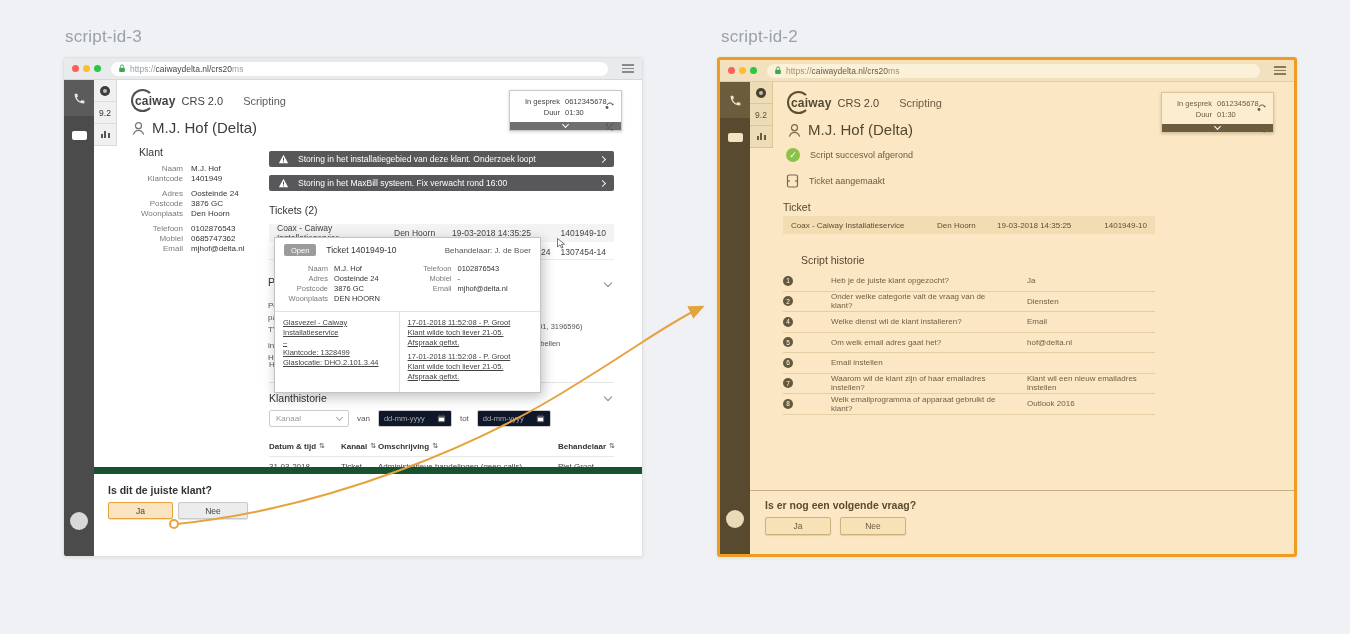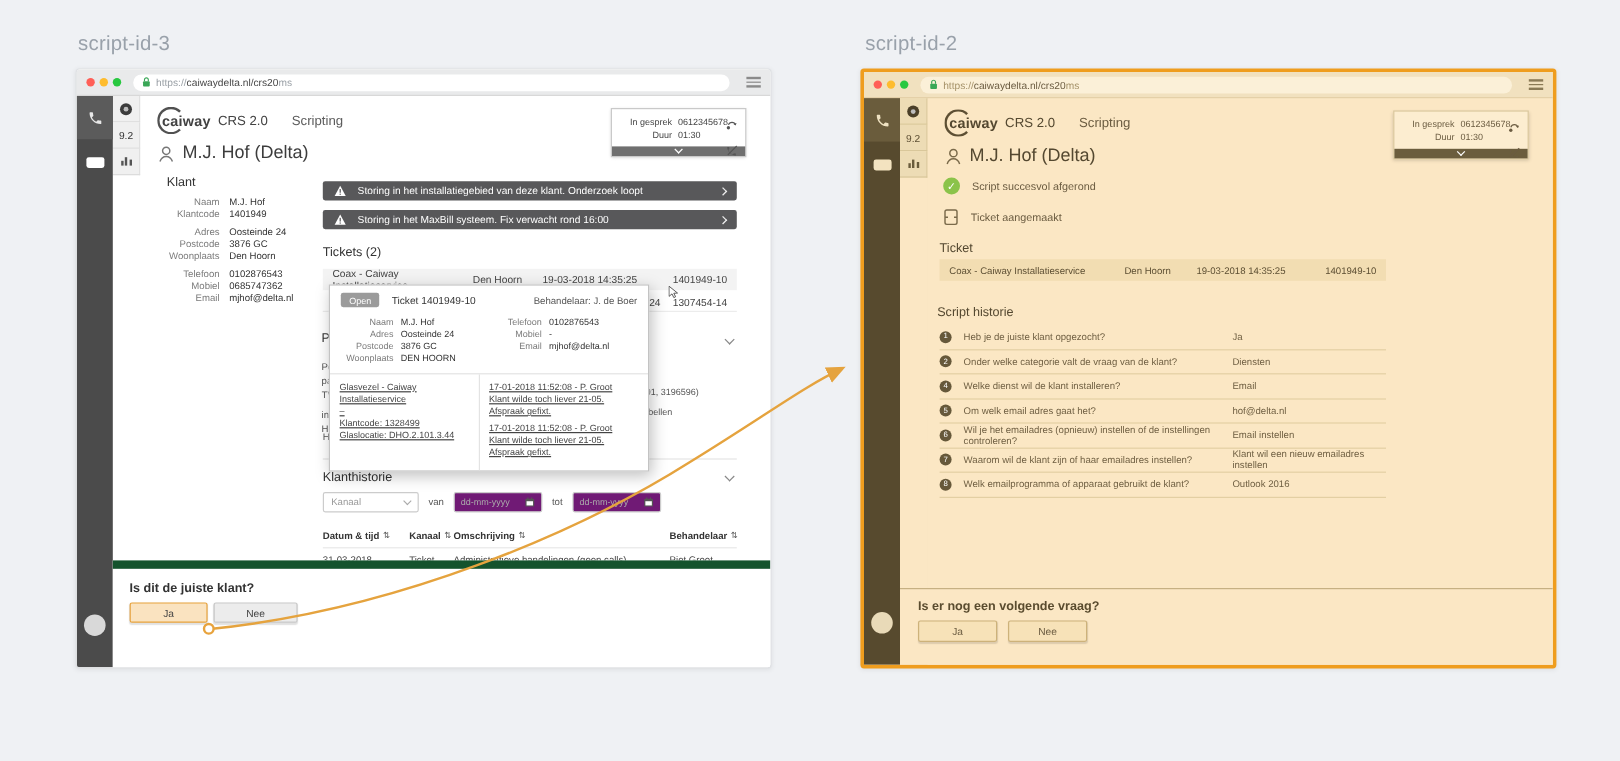--- a/index.html
+++ b/index.html
@@ -117,21 +117,21 @@
   .fragR { position:absolute; left:417px; font-size:7.5px; color:#555; white-space:nowrap; }
   .sec-chev { position:absolute; width:6px; height:6px; border-right:1.3px solid #888; border-bottom:1.3px solid #888; transform:rotate(45deg); }
 
   .huur { position:absolute; left:152px; top:280px; font-size:8px; color:#555; }
   .hr1 { position:absolute; left:152px; top:302px; width:345px; height:1px; background:#e4e4e4; }
   .kh-h { position:absolute; left:152px; top:312px; }
   .filters { position:absolute; left:152px; top:330px; display:flex; align-items:center; }
   .select { width:80px; height:17px; border:1px solid #ccc; border-radius:2px; font-size:8px; color:#999; display:flex; align-items:center; padding:0 6px; justify-content:space-between; background:#fff; }
   .sel-chev { width:5px; height:5px; border-right:1.2px solid #aaa; border-bottom:1.2px solid #aaa; transform:rotate(45deg); margin-top:-2px; }
   .flabel { font-size:8px; color:#555; margin:0 8px; }
-  .dinput { width:74px; height:17px; border:1px solid #ccc; border-radius:2px; font-size:7.5px; color:#ababab; display:flex; align-items:center; justify-content:space-between; padding:0 5px; background:#701a75; }
+  .dinput { width:74px; height:17px; border:1px solid #ccc; border-radius:2px; font-size:7.5px; color:#ababab; display:flex; align-items:center; justify-content:space-between; padding:0 5px; background:#0f172a; }
   .khtable { position:absolute; left:152px; top:358px; width:345px; font-size:8px; }
   .khhead { display:flex; color:#333; font-weight:bold; padding:4px 0 5px; }
   .khhead span { display:inline-flex; gap:3px; }
   .sorticon { font-weight:normal; color:#555; font-size:7px; }
   .khrow { display:flex; border-top:1px solid #e8e8e8; padding:5px 0 6px; color:#444; }
   .c-dat { width:72px; } .c-kan { width:37px; } .c-oms { width:180px; } .c-beh { width:38px; }
   .khrow:last-child { border-bottom:1px solid #e8e8e8; }
 
   .qbar { position:absolute; left:30px; right:0; bottom:0; height:89px; background:#fff; border-top:7px solid #14532d; z-index:6; }
   .q-text { position:absolute; left:14px; top:10px; font-size:10.5px; font-weight:bold; color:#333; }
@@ -143,23 +143,23 @@
   
   .status-row { position:absolute; left:13px; display:flex; align-items:center; font-size:9px; color:#6b5c41; }
   .check-circle { width:14px; height:14px; border-radius:50%; background:#8bc34a; color:#fff; font-size:9px; display:flex; align-items:center; justify-content:center; margin-right:10px; }
   .ticket-ic { margin-right:10px; display:inline-flex; }
   .ticket-h2 { position:absolute; left:10px; top:119px; }
   .trowB { position:absolute; left:10px; top:134px; width:372px; height:18px; background:#f2ddb2; display:flex; align-items:center; font-size:8px; color:#5d4f33; padding:0 8px; }
   .trowB .tname { flex:1; }
   .trowB .tplace { width:60px; }
   .trowB .tdate { width:92px; }
   .trowB .tid { width:58px; text-align:right; }
-  .sh-h { position:absolute; left:8px; top:172px; }
+  .sh-h { position:absolute; left:28px; top:172px; }
   .sh-list { position:absolute; left:10px; top:189px; width:372px; }
-  .sh-item { display:flex; align-items:center; height:20.5px; border-bottom:1px solid #e3cfa3; font-size:8px; color:#6f5f42; }
+  .sh-item { display:flex; align-items:center; height:20.5px; border-bottom:1px solid #e3cfa3; font-size:8px; color:#6f5f42;gap:28px; }
   .sh-num { width:10px; height:10px; border-radius:50%; background:#66583a; color:#fff; font-size:6.5px; display:flex; align-items:center; justify-content:center; margin-right:10px; flex:none; }
   .sh-q { flex:1; }
   .sh-a { width:128px; }
   .qbar2 { position:absolute; left:30px; right:0; bottom:0; height:64px; background:#fbe7c4; border-top:1px solid #c6b083; z-index:6; }
   .qbar2 .q-text { color:#5a4c2f; left:15px; top:8px; }
   .qbar2 .q-btns { left:15px; top:26px; }
   .btn-ja2, .btn-nee2 { width:66px; height:18px; background:#f7e2b8; border:1px solid #cdb27a; color:#6b5c41; }
   .btn-nee2 { margin-left:9px; }
 
   .arrow-overlay { position:absolute; left:0; top:0; z-index:20; pointer-events:none; }
@@ -618,21 +618,20 @@
           <span class="sh-q">Welke dienst wil de klant installeren?</span>
           <span class="sh-a">Email</span>
         </div>
         <div class="sh-item">
           <span class="sh-num">5</span>
           <span class="sh-q">Om welk email adres gaat het?</span>
           <span class="sh-a">hof@delta.nl</span>
         </div>
         <div class="sh-item">
           <span class="sh-num">6</span>
-          <span class="sh-q">Wil je het emailadres (opnieuw) instellen of de instellingen controleren?</span>
           <span class="sh-a">Email instellen</span>
         </div>
         <div class="sh-item">
           <span class="sh-num">7</span>
           <span class="sh-q">Waarom wil de klant zijn of haar emailadres instellen?</span>
           <span class="sh-a">Klant wil een nieuw emailadres instellen</span>
         </div>
         <div class="sh-item">
           <span class="sh-num">8</span>
           <span class="sh-q">Welk emailprogramma of apparaat gebruikt de klant?</span>

